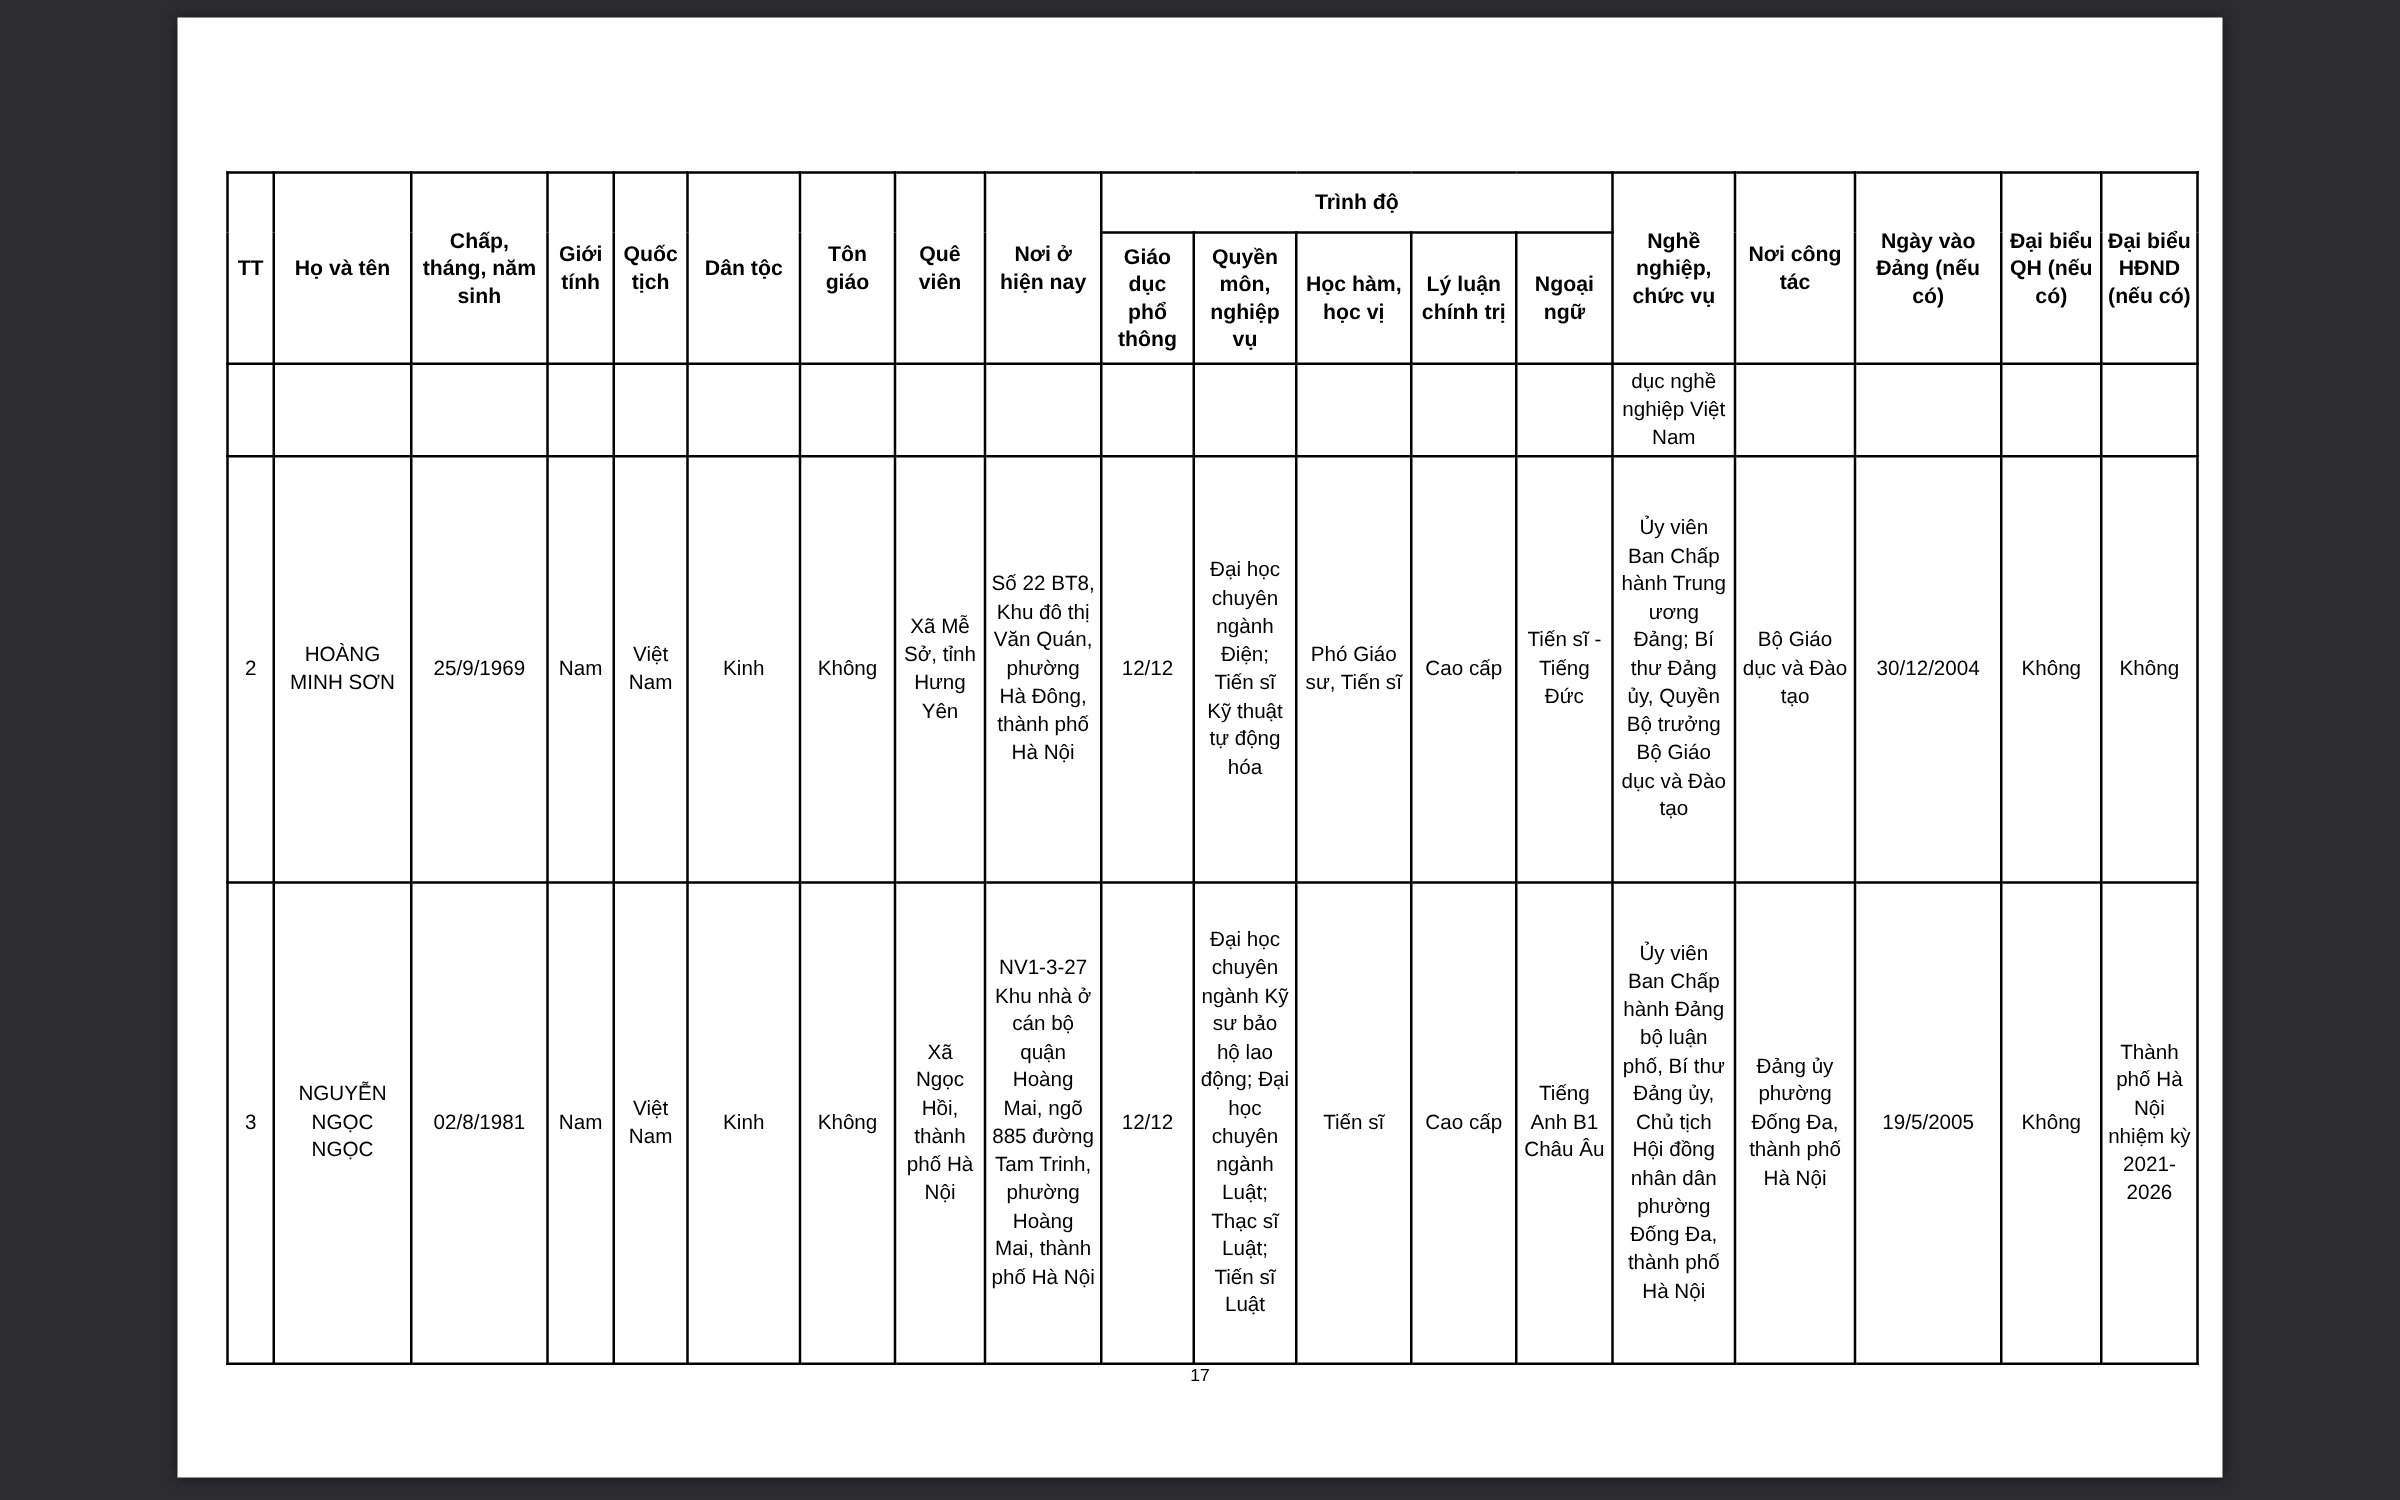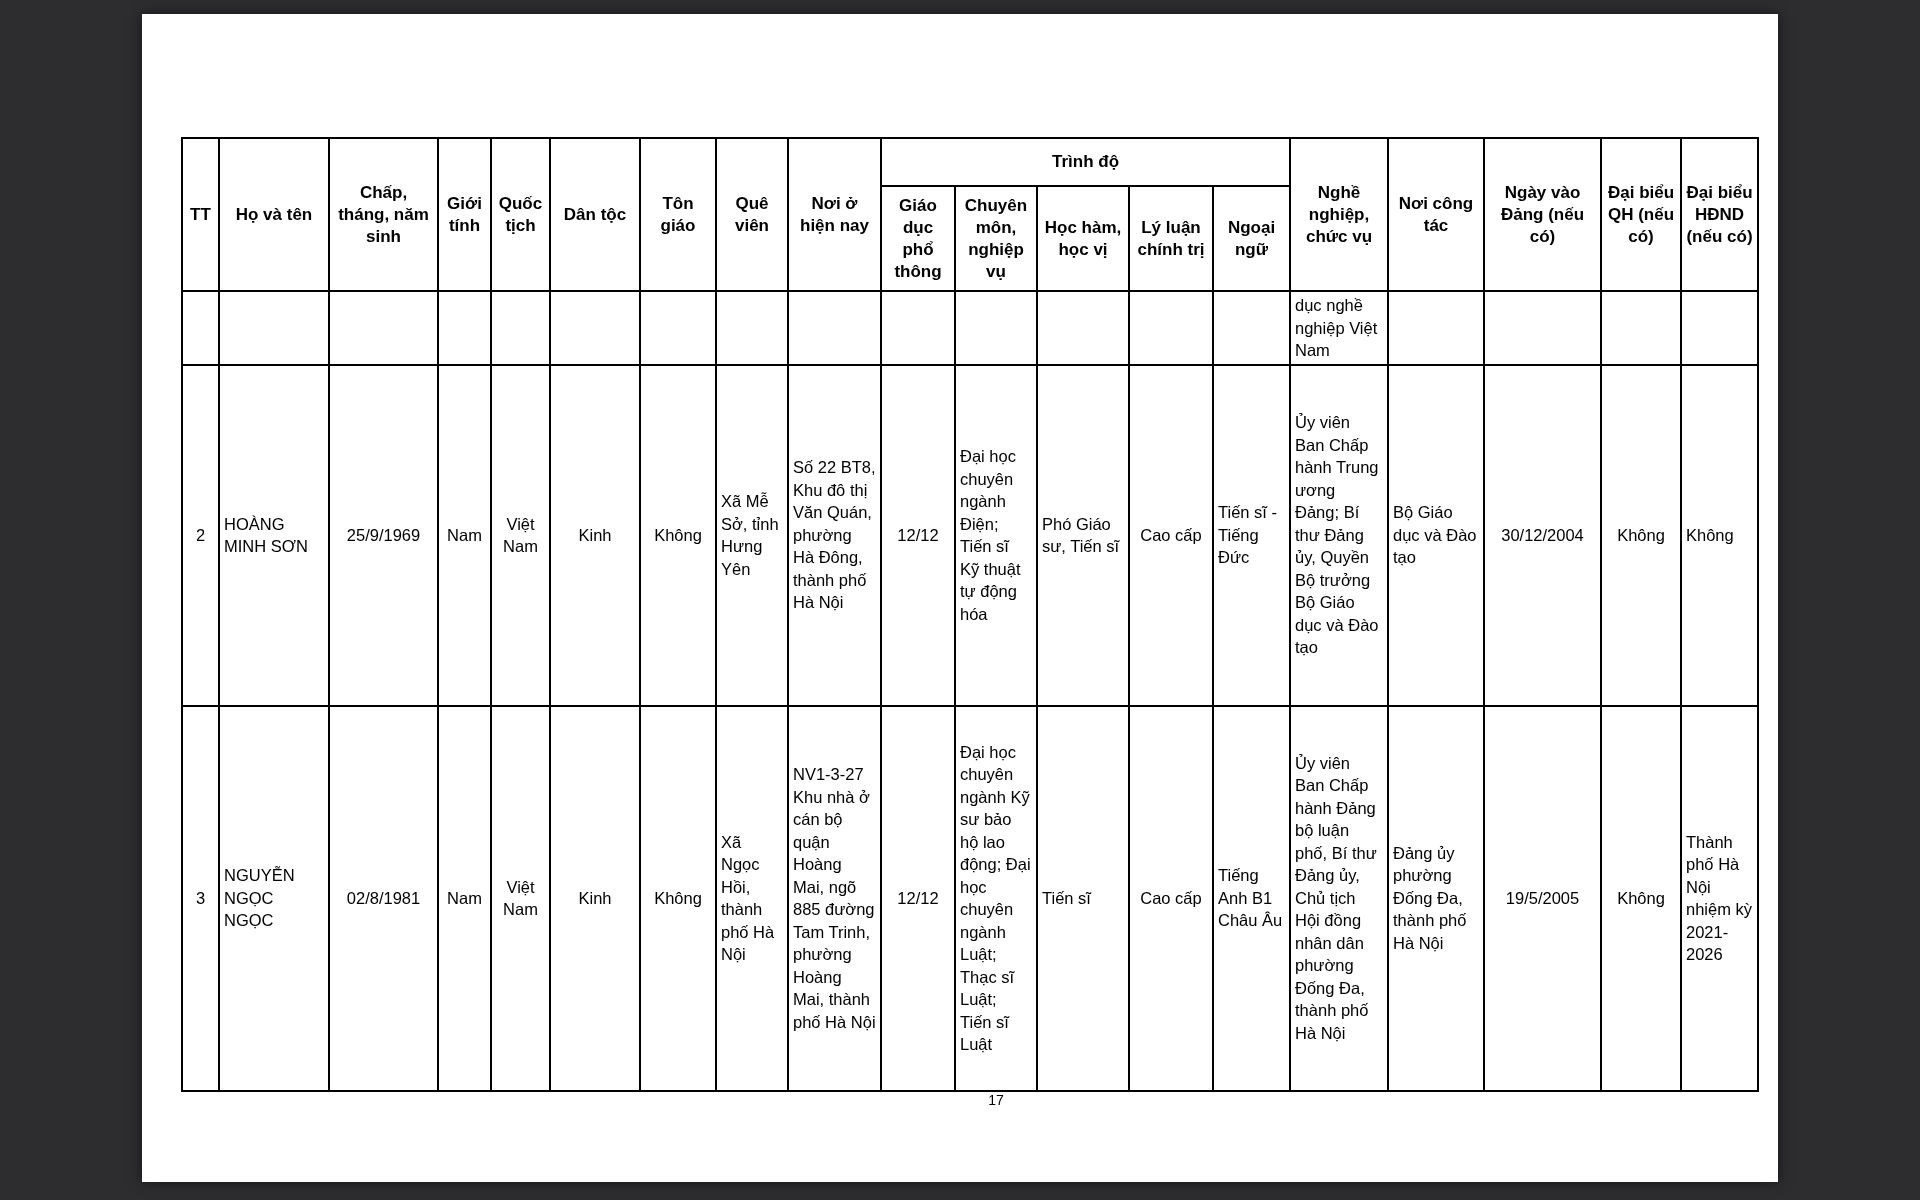--- a/index.html
+++ b/index.html
@@ -39,34 +39,33 @@
     word-wrap: break-word;
   }
   table.doc-table th {
     font-weight: bold;
     text-align: center;
     font-size: 17px;
     line-height: 22px;
     border-radius: 10px;
   }
   td.c { text-align: center; }
-  td.l { text-align: left; }
+  td.l { text-align: center; }
   tr.hdr-top  { height: 48px; }
   tr.hdr-sub  { height: 105px; }
   tr.row-part { height: 71px; }
   tr.row-2    { height: 341px; }
   tr.row-3    { height: 385px; }
   .page-number {
     position: absolute;
     left: 0; top: 1078px;
     width: 100%;
     text-align: center;
     font-size: 14px;
     color: #000;
-    margin-left: 36px;
   }
 </style>
 </head>
 <body>
 
 <div class="viewer">
   <div class="page">
 
     <table class="doc-table">
       <colgroup>
@@ -104,21 +103,21 @@
         <th rowspan="2">Nơi ở hiện nay</th>
         <th colspan="5">Trình độ</th>
         <th rowspan="2">Nghề nghiệp, chức vụ</th>
         <th rowspan="2">Nơi công tác</th>
         <th rowspan="2">Ngày vào Đảng (nếu có)</th>
         <th rowspan="2">Đại biểu QH (nếu có)</th>
         <th rowspan="2">Đại biểu HĐND (nếu có)</th>
       </tr>
       <tr class="hdr-sub">
         <th>Giáo dục phổ thông</th>
-        <th>Chuyên môn, nghiệp vụ</th>
+        <th>Quyền môn, nghiệp vụ</th>
         <th>Học hàm, học vị</th>
         <th>Lý luận chính trị</th>
         <th>Ngoại ngữ</th>
       </tr>
 
       <tr class="row-part">
         <td class="c"></td>
         <td class="l"></td>
         <td class="c"></td>
         <td class="c"></td>

